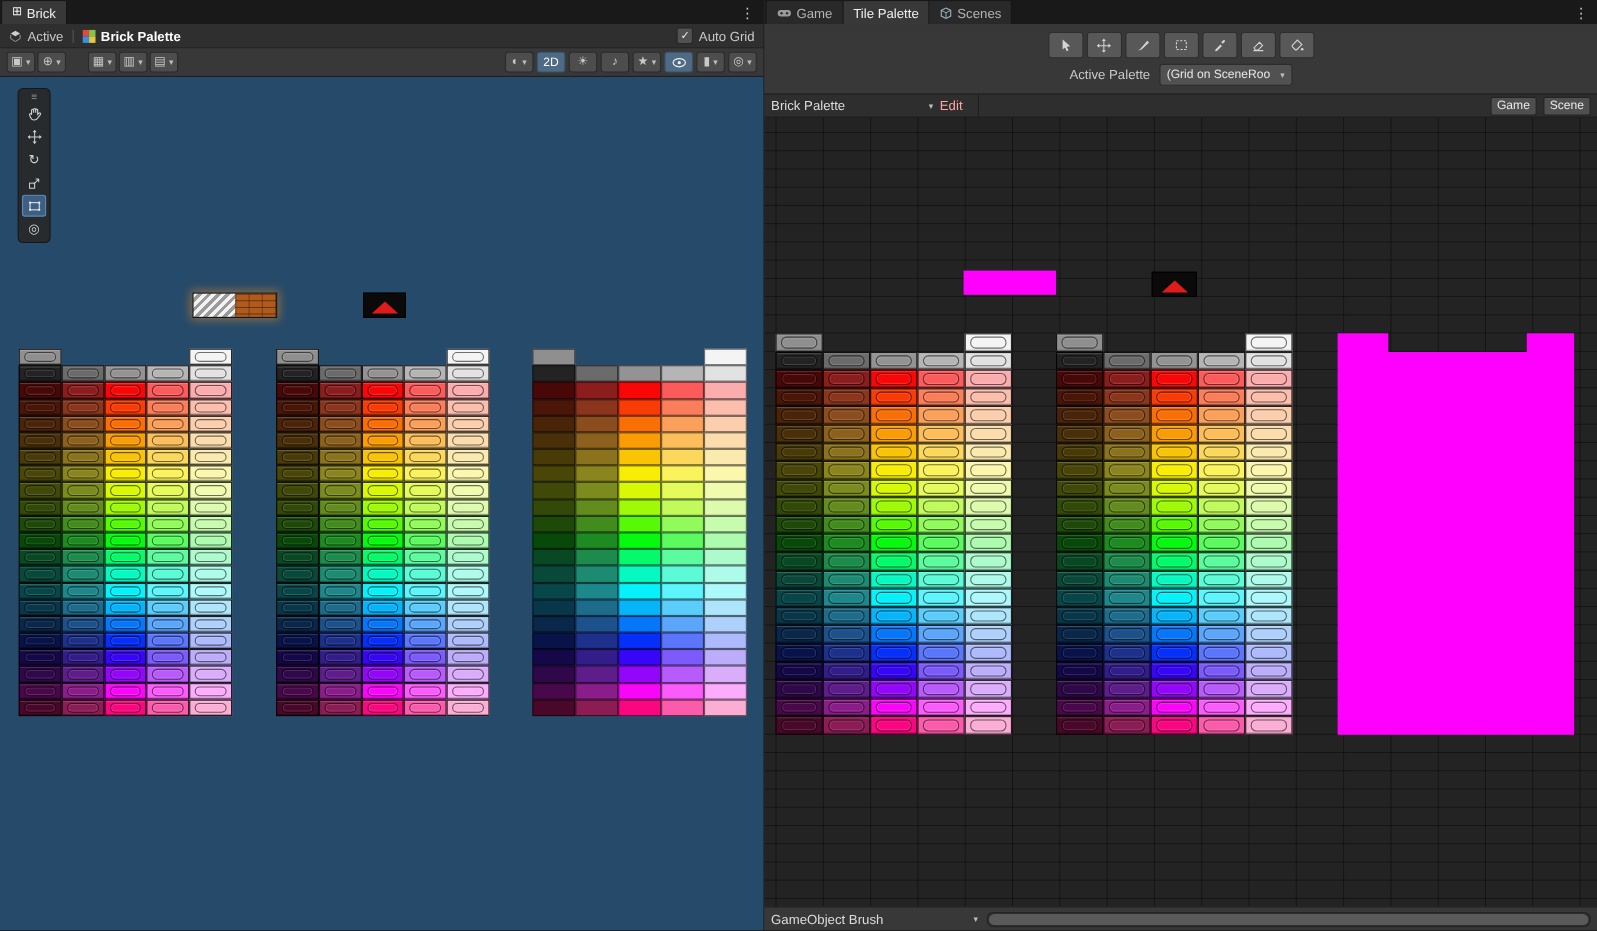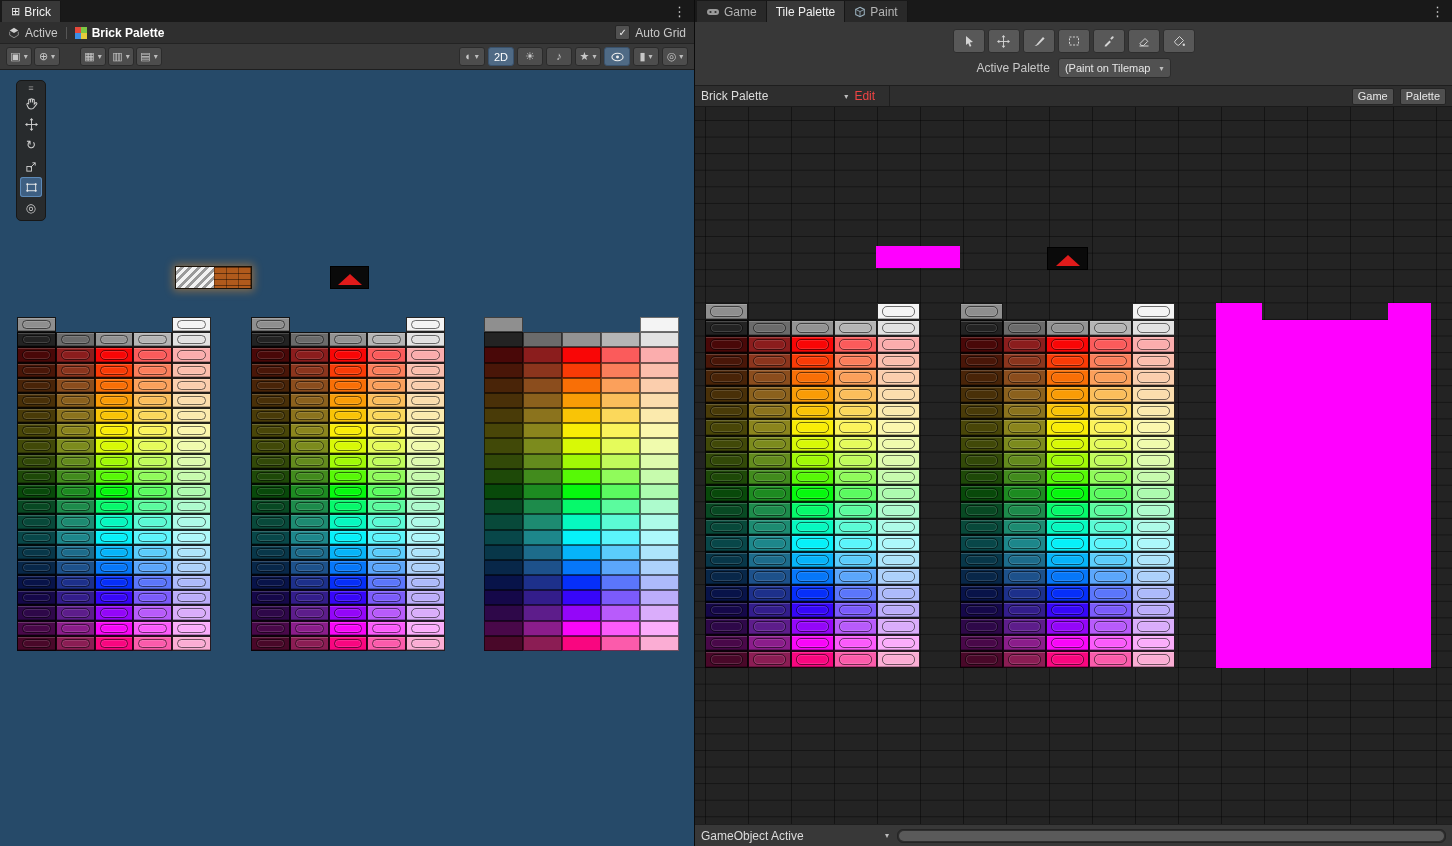--- a/index.html
+++ b/index.html
@@ -572,21 +572,21 @@
         <span>Game</span>
       </div>
       <div class="tab active">
         <span>Tile Palette</span>
       </div>
       <div class="tab">
         <svg width="12" height="12" viewBox="0 0 14 14">
           <path d="M7 1.5l5 2.5v6l-5 2.5-5-2.5V4Z" fill="none" stroke="#9ab0bd" stroke-width="1.2"></path>
             <path d="M2 4l5 2.5L12 4M7 6.5v6" stroke="#9ab0bd" fill="none"></path>
         </svg>
-        <span>Paint</span>
+        <span>Scenes</span>
       </div>
       <span class="kebab">⋮</span>
     </div>
 
     <div class="tp-toolbar">
       <div class="tool-row">
         <span class="tp-tool">
           <svg width="14" height="14" viewBox="0 0 14 14">
             <path d="M4 2l7 6-3.2.4L9.4 12l-1.6.7-1.6-3.5L4 11z" fill="#d4d4d4"></path>
           </svg>
@@ -621,36 +621,36 @@
         <span class="tp-tool">
           <svg width="14" height="14" viewBox="0 0 14 14">
             <path d="M7.5 2.5l4 4-4.5 4.5a1.2 1.2 0 0 1-1.7 0L3 8.7a1.2 1.2 0 0 1 0-1.7Z" fill="none" stroke="#d4d4d4"></path>
               <circle cx="11.8" cy="10.8" r="1.2" fill="#d4d4d4"></circle>
           </svg>
         </span>
       </div>
       <div class="tilemap-row">
         <span>Active Palette</span>
         <span class="dropdown">
-          <span>(Paint on Tilemap</span>
+          <span>(Grid on SceneRoo</span>
           <span class="arrow">▾</span>
         </span>
       </div>
     </div>
 
     <div class="palette-bar">
       <span class="flat-popup">
         <span>Brick Palette</span>
         <span class="arrow">▾</span>
       </span>
-      <span style="color:#ef4444">Edit</span>
+      <span style="color:#fca5a5">Edit</span>
       <span class="bar-sep"></span>
       <span style="margin-left:auto" class="mini-btn">Game</span>
       <span class="mini-btn">
-        <span>Palette</span>
+        <span>Scene</span>
       </span>
     </div>
 
     <div class="tile-area">
       <div class="magenta" style="left: 181px; top: 139px; width: 84px; height: 22px; background: rgb(255, 0, 255);"></div>
       <div class="tri-tile" style="left:352px;top:140px;width:39px;height:21px;">
         <div class="tri" style="border-bottom-color: rgb(224, 27, 27);"></div>
       </div>
 
       <div class="palette-grid" style="left:10px;top:196px;width:215px;height:365px;--cw:43;--ch:16.59;">
@@ -874,21 +874,21 @@
 
       <div style="position:absolute;left:521px;top:196px;width:215px;height:365px;">
         <div class="magenta" style="left: 0px; top: 0px; width: 46px; height: 17px; background: rgb(255, 0, 255);"></div>
         <div class="magenta" style="left: 172px; top: 0px; width: 43px; height: 17px; background: rgb(255, 0, 255);"></div>
         <div class="magenta" style="left: 0px; top: 17px; width: 215px; height: 348px; background: rgb(255, 0, 255);"></div>
       </div>
     </div>
 
     <div class="bottom-bar">
       <span class="brush-popup">
-        <span>GameObject Active</span>
+        <span>GameObject Brush</span>
         <span class="arrow">▾</span>
       </span>
       <span class="hscroll">
         <span class="hthumb"></span>
       </span>
     </div>
   </section>
 </div>
 
 </body></html>

